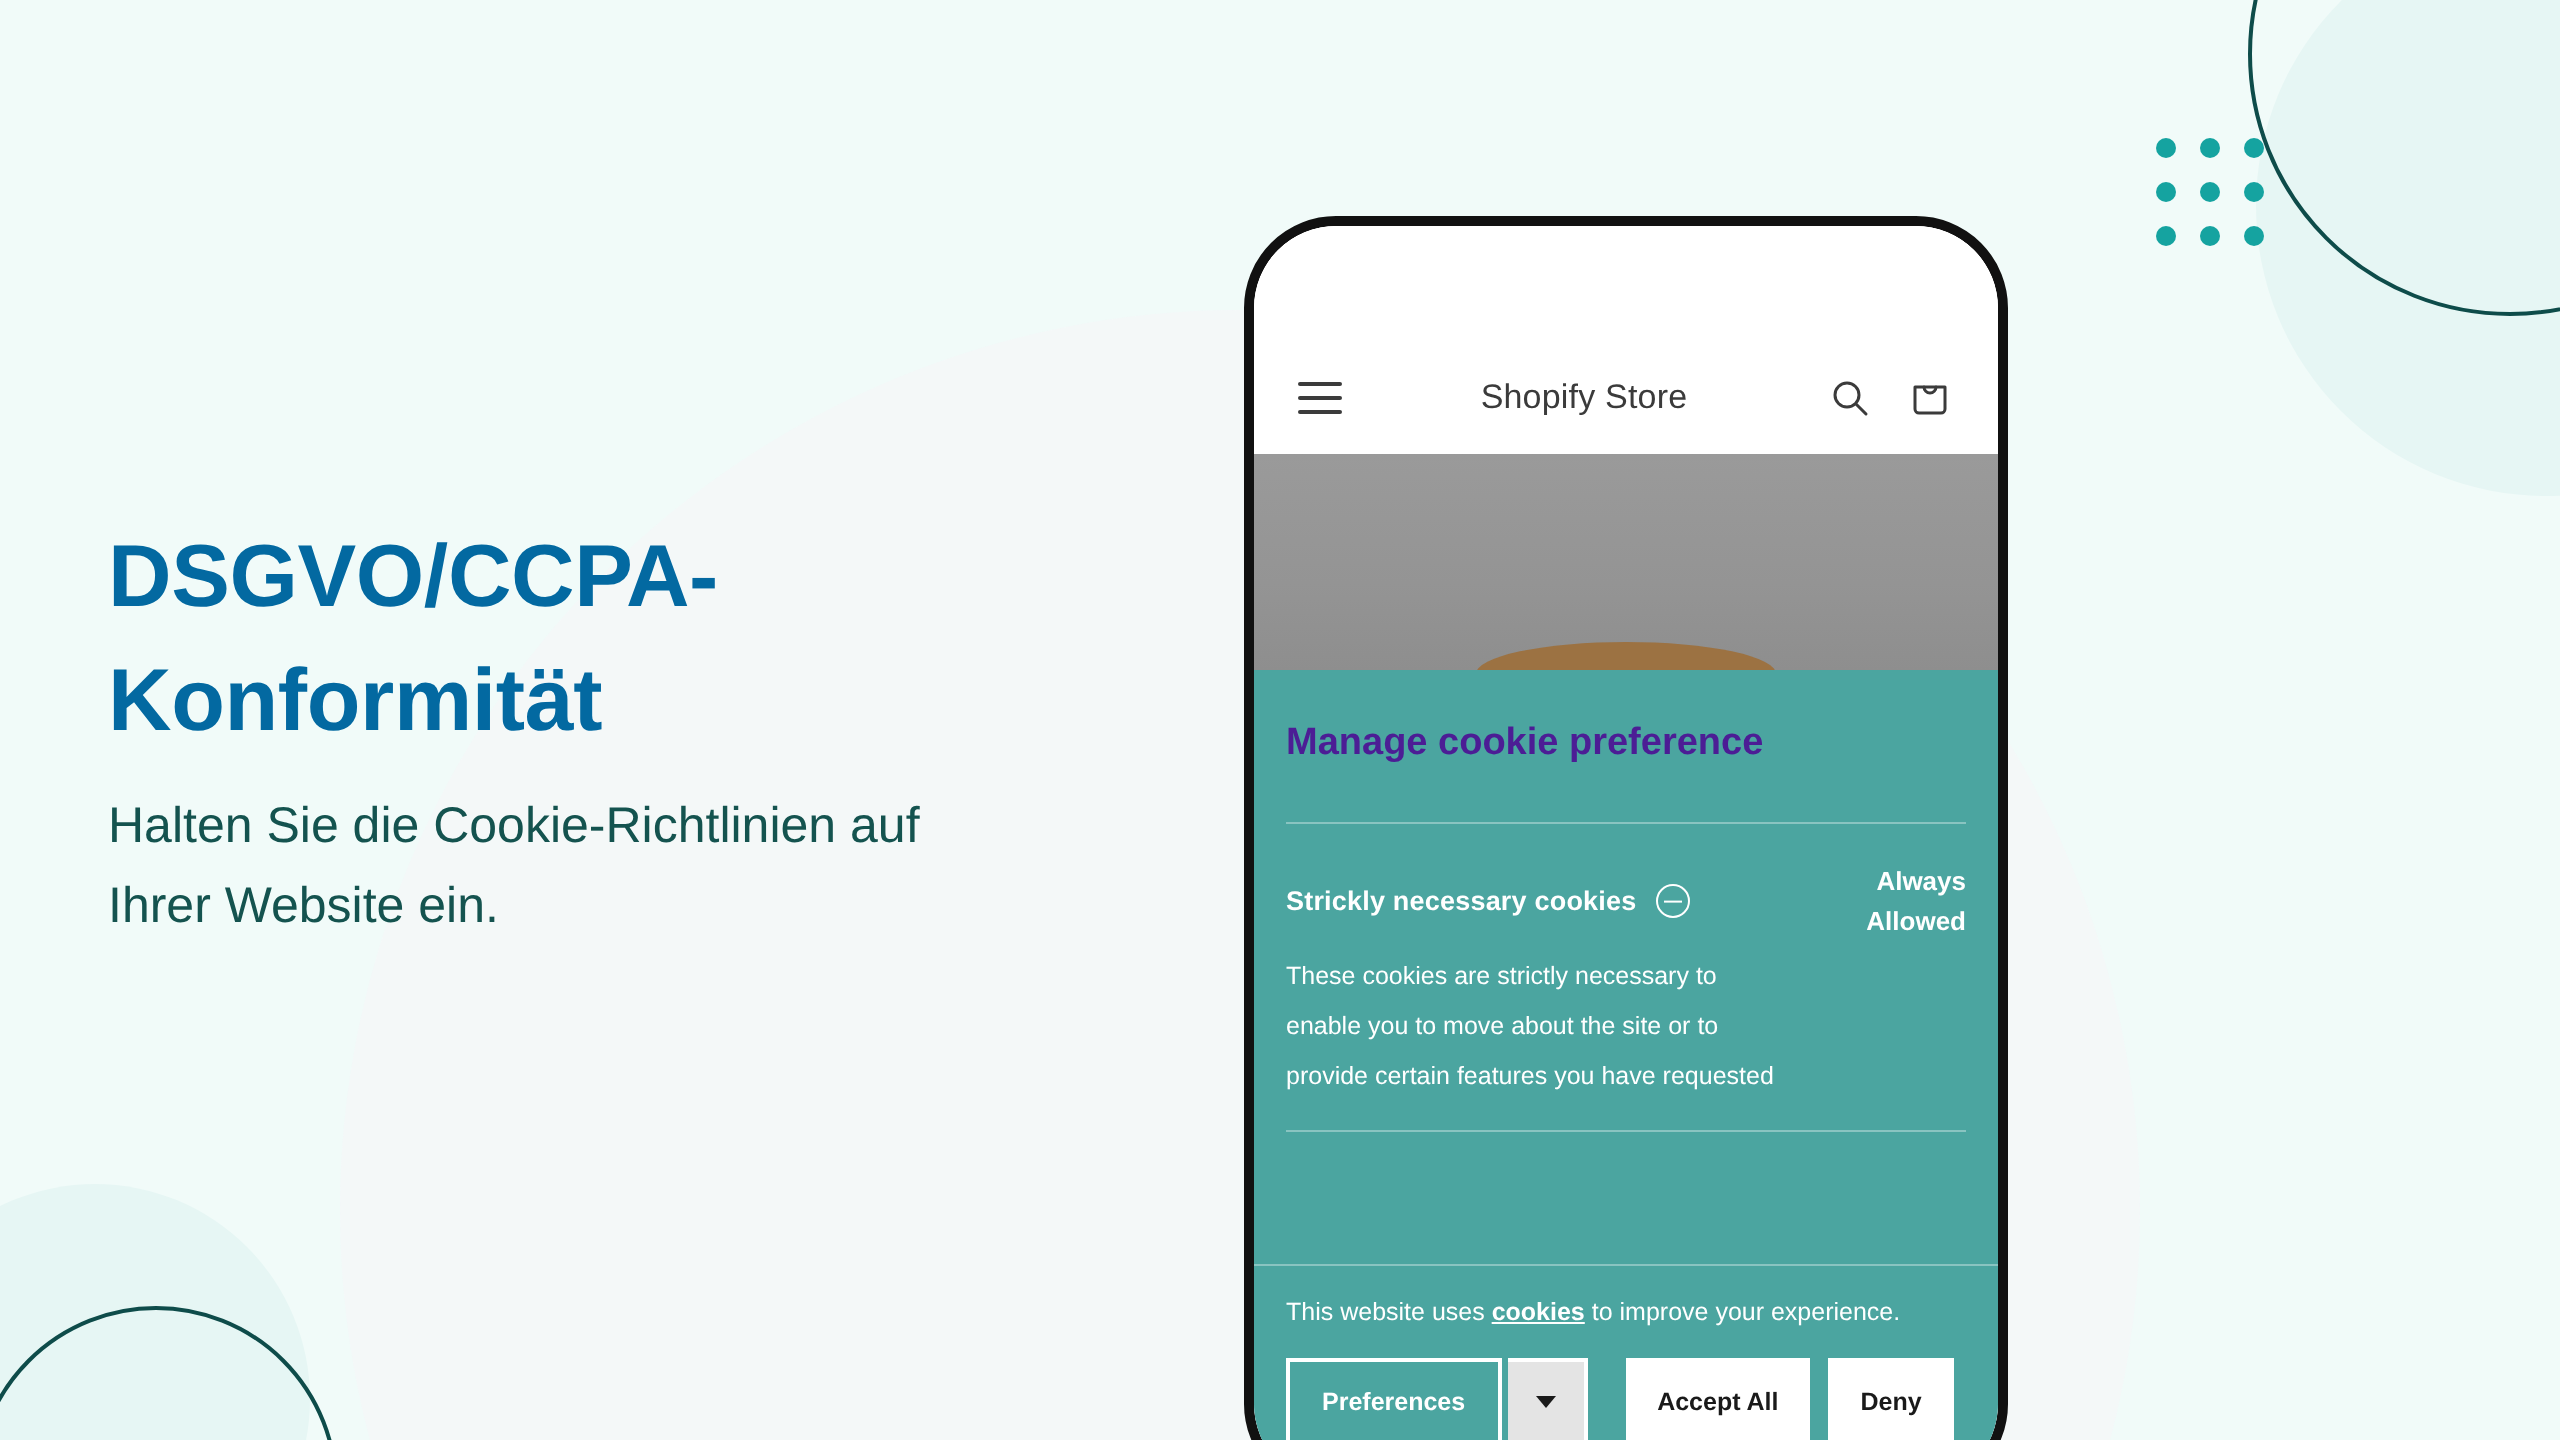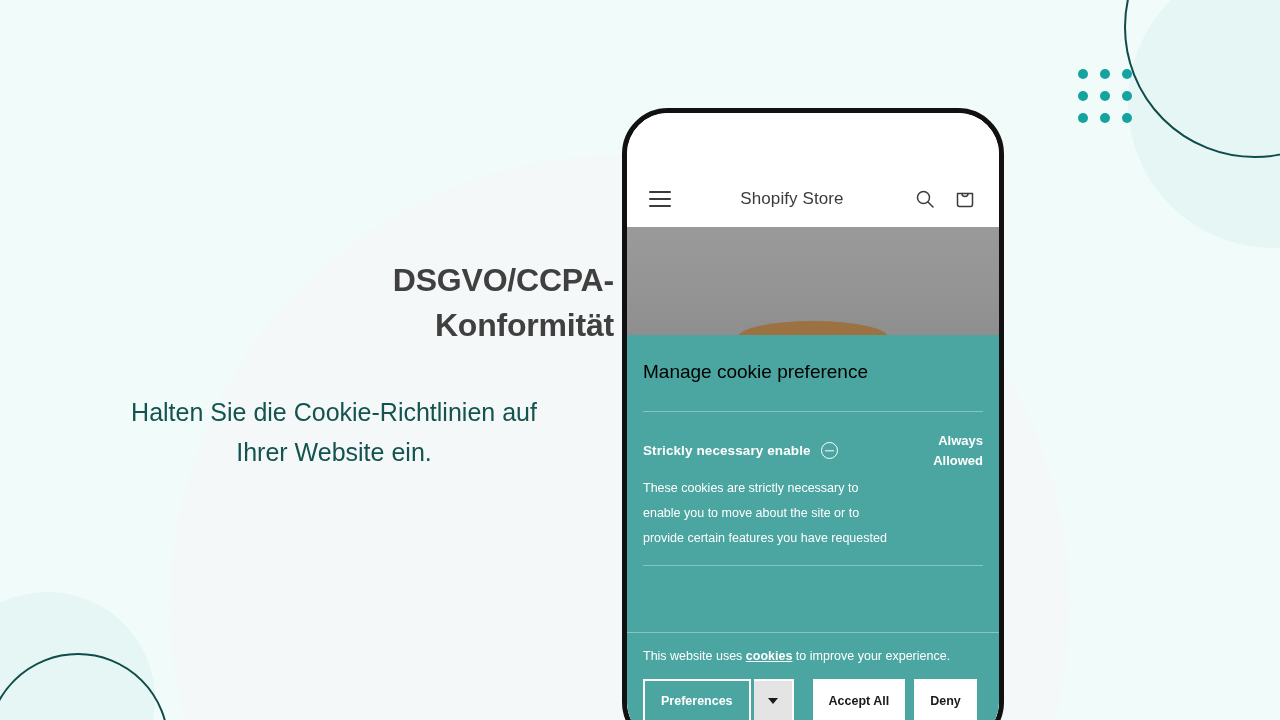--- a/index.html
+++ b/index.html
@@ -81,36 +81,34 @@
 
   
   .copy {
     position: absolute;
     left: 54px;
     top: 258px;
     width: 560px;
     z-index: 5;
   }
   .headline {
-    color: #404040;
-    font-size: 32px;
+    color: #0369a1;
+    font-size: 44px;
     line-height: 1.4;
     font-weight: bold;
     letter-spacing: -0.2px;
     white-space: pre-line;
-    text-align: right;
   }
   .subcopy {
-    margin-top: 44px;
+    margin-top: 12px;
     color: #14534f;
     font-size: 25px;
     line-height: 1.6;
     font-weight: normal;
     white-space: pre-line;
-    text-align: center;
   }
 
   
   .phone {
     position: absolute;
     left: 622px;
     top: 108px;
     width: 382px;
     height: 640px;
     border: 5px solid #111111;
@@ -192,23 +190,23 @@
     flex: 1;
     background: #4ba5a0;
     padding: 26px 0 0 0;
     display: flex;
     flex-direction: column;
     min-height: 0;
   }
   .panel-inner { padding: 0 16px; }
 
   .panel-title {
-    color: #000000;
+    color: #4c1d95;
     font-size: 19px;
-    font-weight: normal;
+    font-weight: bold;
     padding: 0 0 28px 0;
   }
   .rule {
     height: 1px;
     background: rgba(255,255,255,.35);
     margin: 0 0 0 0;
   }
 
   .cat-row {
     display: flex;
@@ -395,21 +393,21 @@
         <div class="head-blob"></div>
         <div class="hair"></div>
       </div>
 
       <div class="cookie-panel">
         <div class="panel-inner">
           <div class="panel-title">Manage cookie preference</div>
           <div class="rule"></div>
 
           <div class="cat-row">
-            <span class="cat-label">Strickly necessary enable</span>
+            <span class="cat-label">Strickly necessary cookies</span>
             <span class="circle-minus"></span>
             <span class="spacer"></span>
             <span class="always-allowed">Always
 Allowed</span>
           </div>
           <div class="cat-desc">These cookies are strictly necessary to enable you to move about the site or to provide certain features you have requested</div>
 
           <div class="rule"></div>
 
         </div>

